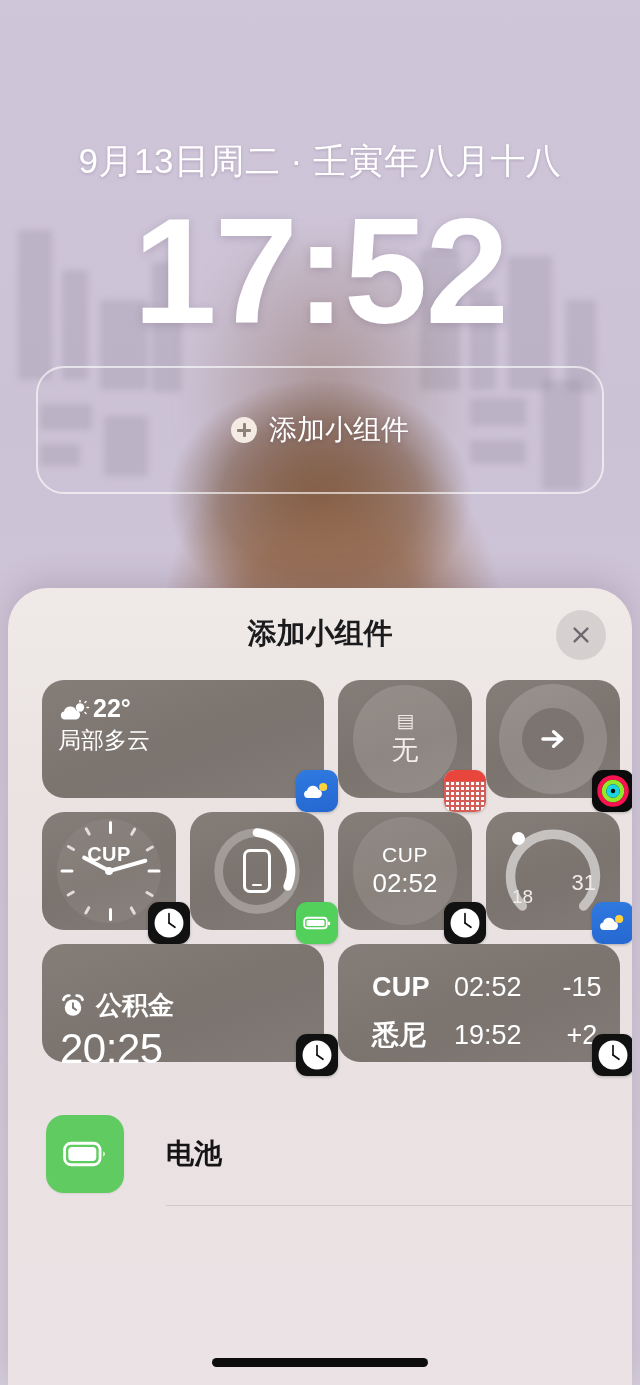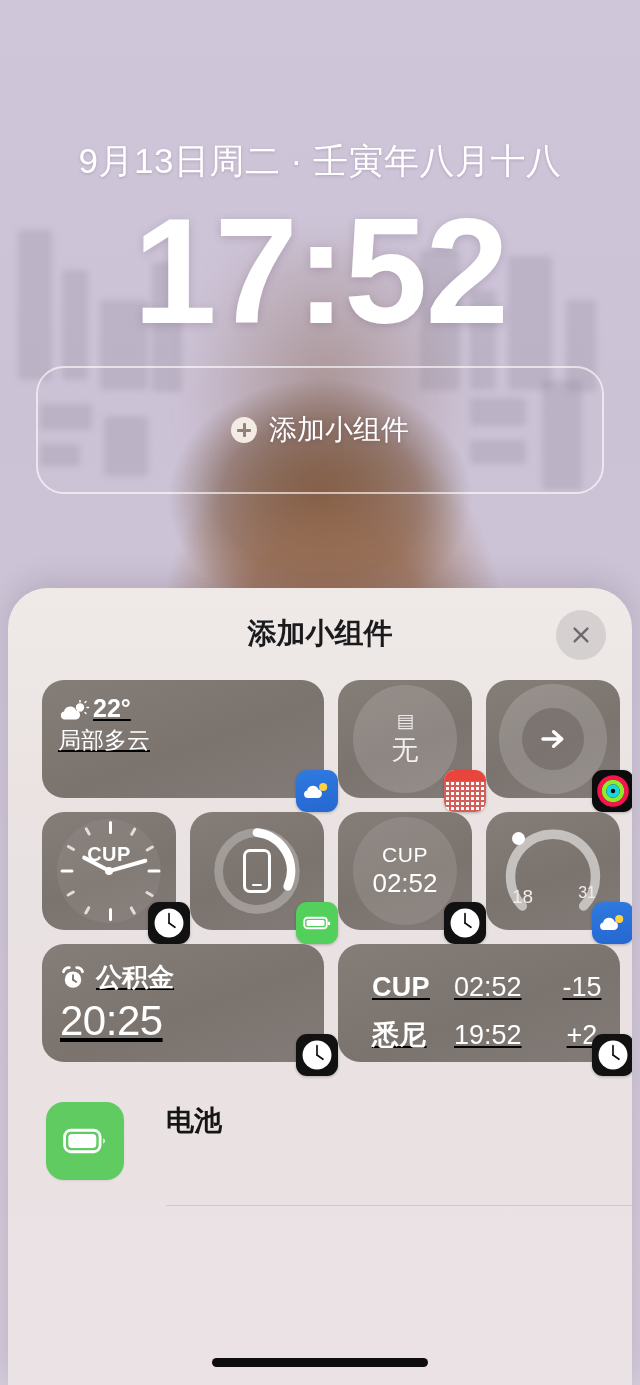--- a/index.html
+++ b/index.html
@@ -88,21 +88,21 @@
   .gallery {
     padding:0 34px;
     display:flex; flex-direction:column; gap:14px;
   }
   .grow { display:flex; gap:14px; }
   .tile {
     background:linear-gradient(160deg,#857d78 0%, #7b736e 55%, #837b77 100%);
     border-radius:22px; position:relative;
     height:118px; flex:none;
   }
-  .tile.wide  { width:282px;text-decoration:underline; }
+  .tile.wide  { width:282px; }
   .tile.sq    { width:134px; }
   .badge {
     position:absolute; right:-14px; bottom:-14px;
     width:42px; height:42px; border-radius:11px;
     overflow:hidden; box-shadow:0 1px 3px rgba(0,0,0,0.25);
   }
   .badge.clock { background:#111; display:flex; align-items:center; justify-content:center; }
   .badge.weather { background:linear-gradient(170deg,#2f7ae0,#2567d0); display:flex; align-items:center; justify-content:center; }
   .badge.cal { background:#fff; display:flex; flex-direction:column; }
   .badge.cal .calbar { height:11px; background:#e8453c; }
@@ -147,54 +147,54 @@
                width:104px; height:108px; border-radius:50%; background:rgba(255,255,255,0.11); }
   .digi-txt { position:absolute; left:0; right:0; top:50%; transform:translateY(-50%);
               text-align:center; color:#fff; }
   .digi-city { font-size:21px; letter-spacing:0.5px; }
   .digi-time { font-size:26px; margin-top:1px; }
 
   
   .gauge-num { position:absolute; left:0; right:0; top:34px; text-align:center;
                color:#fff; font-size:40px; font-weight:700; line-height:1; }
   .gauge-lo  { position:absolute; left:26px; bottom:22px; color:#f0ecea; font-size:19px; }
-  .gauge-hi  { position:absolute; right:24px; bottom:28px; color:#f0ecea; font-size:16px; }
+  .gauge-hi  { position:absolute; right:24px; bottom:34px; color:#f0ecea; font-size:22px; }
   .gauge-dot { position:absolute; left:26px; top:20px; width:13px; height:13px;
                border-radius:50%; background:#fff; }
 
   
   .oval-bg { position:absolute; left:50%; top:50%; transform:translate(-50%,-50%);
              width:104px; height:108px; border-radius:50%; background:rgba(255,255,255,0.14); }
   .none-wrap { position:absolute; left:0; right:0; top:50%; transform:translateY(-50%);
                text-align:center; color:#f2efee; }
   .none-ico { font-size:19px; letter-spacing:-1px; line-height:1; opacity:.95; }
   .none-txt { font-size:27px; font-weight:500; margin-top:2px; }
 
   
   .act-oval { position:absolute; left:50%; top:50%; transform:translate(-50%,-50%);
               width:108px; height:110px; border-radius:50%; background:rgba(255,255,255,0.16); }
   .act-inner { position:absolute; left:50%; top:50%; transform:translate(-50%,-50%);
                width:62px; height:62px; border-radius:50%; background:rgba(120,112,108,0.85);
                display:flex; align-items:center; justify-content:center; }
 
   
-  .alarm-row { display:flex; align-items:center; gap:10px; padding:16px 4px 0 18px; color:#fff; }
+  .alarm-row { display:flex; align-items:center; gap:10px; padding:16px 4px 0 18px; color:#fff;margin-top:28px; }
   .alarm-name { font-size:26px; font-weight:600; }
   .alarm-time { padding:2px 0 0 18px; color:#fff; font-size:42px; font-weight:400; letter-spacing:-0.5px; }
 
   
   .wc { padding:12px 0 0 34px; color:#fff; }
   .wc-row { display:flex; align-items:baseline; font-size:27px; line-height:1.18; }
   .wc-city { width:82px; font-weight:600; letter-spacing:0.3px; }
   .wc-time { width:100px; }
   .wc-off  { width:56px; text-align:center;margin-top:16px; }
 
   
   .applist { margin-top:40px; }
-  .approw { display:flex; align-items:flex-start; padding:0 0 0 38px; height:104px; position:relative; }
+  .approw { display:flex; align-items:center; padding:0 0 0 38px; height:104px; position:relative; }
   .appicon { width:78px; height:78px; border-radius:18px; flex:none;
              display:flex; align-items:center; justify-content:center;
              box-shadow:0 1px 2px rgba(0,0,0,0.08); }
   .appicon.battery { background:#5fcb60; }
   .appicon.home    { background:#ffffff; }
   .appname { margin-left:42px; font-size:28px; font-weight:600; color:#151516; }
   .divider { position:absolute; left:158px; right:-8px; bottom:0; height:1px; background:rgba(60,50,60,0.14); }
 
   .home-indicator {
     position:absolute; left:50%; transform:translateX(-50%); bottom:18px;

